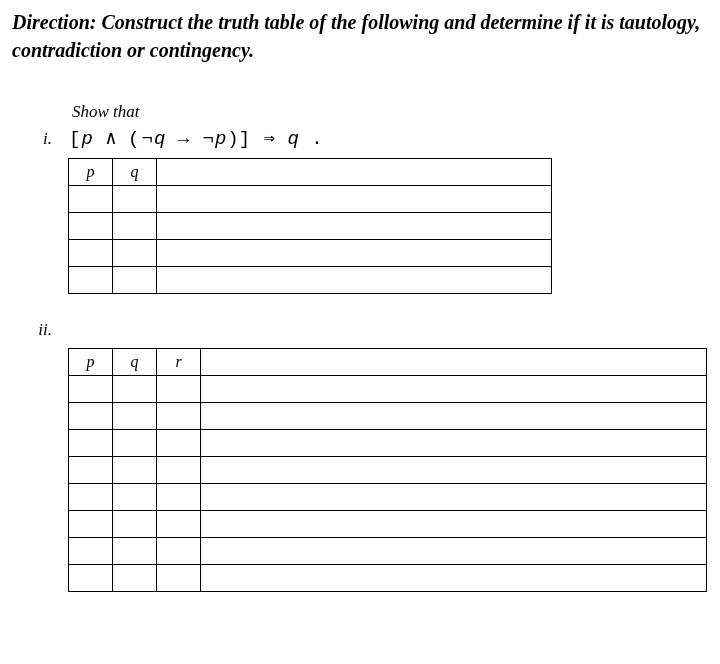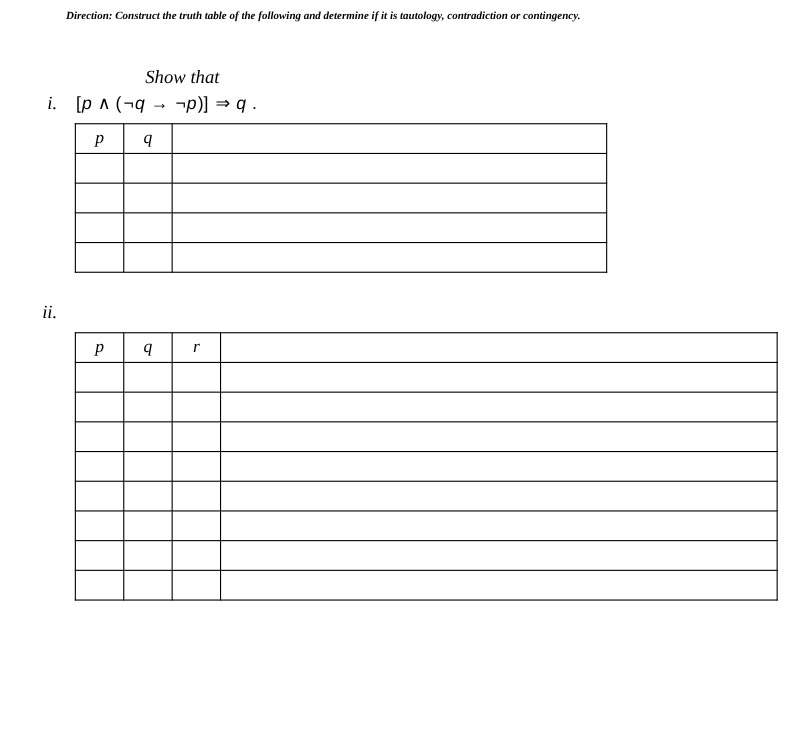--- a/index.html
+++ b/index.html
@@ -11,47 +11,46 @@
       width: 720px;
       height: 664px;
       background: #ffffff;
       font-family: Georgia, 'Times New Roman', serif;
       color: #000000;
       padding: 8px 12px;
     }
     .direction {
       font-style: italic;
       font-weight: bold;
-      font-size: 10px;
+      font-size: 20px;
       line-height: 1.4;
       margin-bottom: 38px;
-      margin-left: 48px;
     }
     .show-that {
       font-style: italic;
       font-size: 17px;
-      margin-left: 120px;
+      margin-left: 60px;
       margin-bottom: 4px;
       font-family: Georgia, serif;
     }
     .problem {
       display: flex;
       align-items: baseline;
       margin-bottom: 8px;
     }
     .problem-number {
       font-style: italic;
       font-size: 17px;
       width: 56px;
       text-align: right;
       padding-right: 16px;
     }
     .formula {
-      font-family: Liberation Sans, sans-serif;
-      font-size: 16px;
+      font-family: Liberation Mono, monospace;
+      font-size: 19px;
       font-style: italic;
     }
     .formula .op {
       font-style: normal;
       padding: 0 1px;
     }
     .table-wrap {
       margin-left: 56px;
       margin-bottom: 26px;
     }

